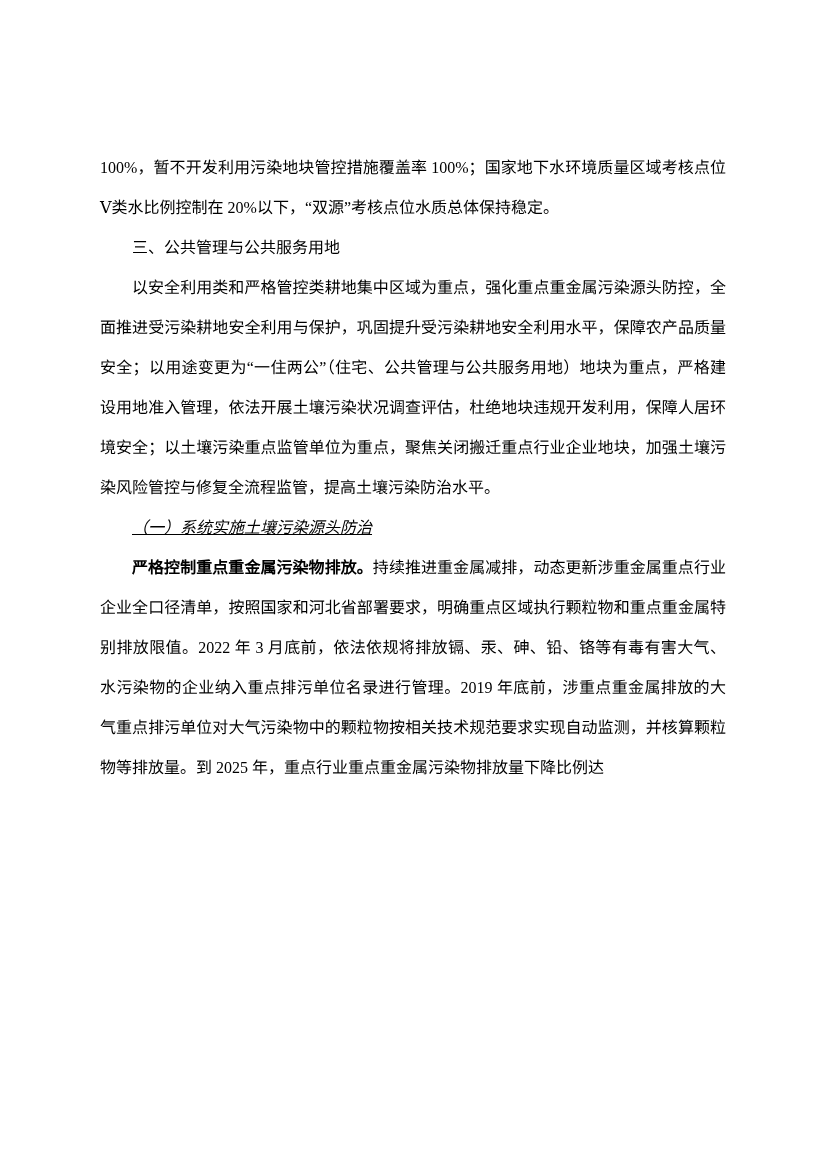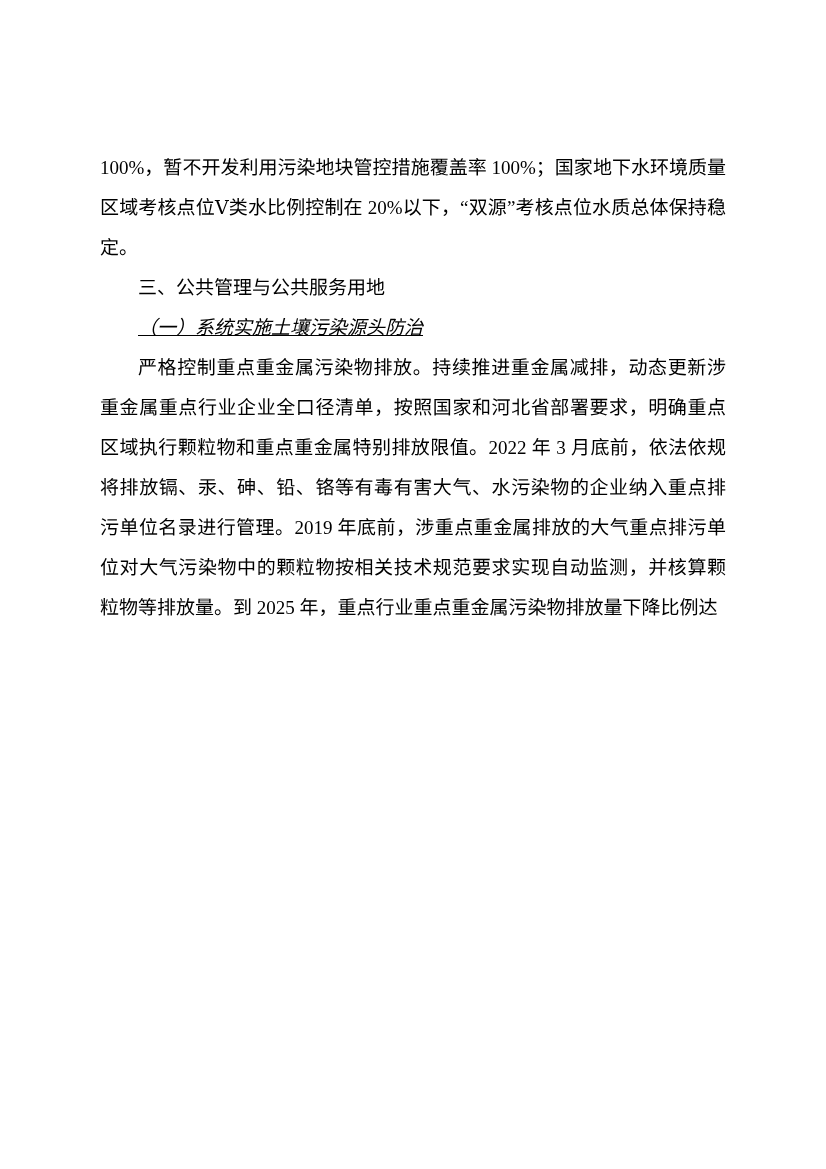--- a/index.html
+++ b/index.html
@@ -21,21 +21,21 @@
     color: #000000;
     font-family: "Liberation Serif", "DejaVu Serif", serif;
     font-size: 22px;
     line-height: 40px;
     text-align: justify;
     text-justify: inter-character;
   }
   .page p, .page h2, .page h3, .page h4 {
     margin: 0;
     padding: 0;
-    font-size: 19px;
+    font-size: 16px;
     line-height: 40px;
     font-weight: normal;
   }
   .para-continuation {
     text-indent: 0;
   }
   .para-body {
     text-indent: 2em;
   }
   .heading-section {
@@ -47,31 +47,32 @@
     text-indent: 2em;
     font-style: italic;      
     font-weight: bold;
     text-decoration: underline;
   }
   .heading-numbered {
     text-indent: 2em;
     font-weight: bold;
   }
   .lead-bold {
-    font-weight: normal;
+    font-weight: bold;
   }
 </style>
 </head>
 <body>
 
 <div class="page">
 
   <p class="para-continuation">100%，暂不开发利用污染地块管控措施覆盖率 100%；国家地下水环境质量区域考核点位Ⅴ类水比例控制在 20%以下，“双源”考核点位水质总体保持稳定。</p>
 
   <h2 class="heading-section">三、公共管理与公共服务用地</h2>
 
+  <p class="para-body">以安全利用类和严格管控类耕地集中区域为重点，强化重点重金属污染源头防控，全面推进受污染耕地安全利用与保护，巩固提升受污染耕地安全利用水平，保障农产品质量安全；以用途变更为“一住两公”（住宅、公共管理与公共服务用地）地块为重点，严格建设用地准入管理，依法开展土壤污染状况调查评估，杜绝地块违规开发利用，保障人居环境安全；以土壤污染重点监管单位为重点，聚焦关闭搬迁重点行业企业地块，加强土壤污染风险管控与修复全流程监管，提高土壤污染防治水平。</p>
 
   <h3 class="heading-subsection">（一）系统实施土壤污染源头防治</h3>
 
 
   <p class="para-body"><span class="lead-bold">严格控制重点重金属污染物排放。</span><span>持续推进重金属减排，动态更新涉重金属重点行业企业全口径清单，按照国家和河北省部署要求，明确重点区域执行颗粒物和重点重金属特别排放限值。2022 年 3 月底前，依法依规将排放镉、汞、砷、铅、铬等有毒有害大气、水污染物的企业纳入重点排污单位名录进行管理。2019 年底前，涉重点重金属排放的大气重点排污单位对大气污染物中的颗粒物按相关技术规范要求实现自动监测，并核算颗粒物等排放量。到 2025 年，重点行业重点重金属污染物排放量下降比例达</span></p>
 
 </div>
 
 </body></html>

